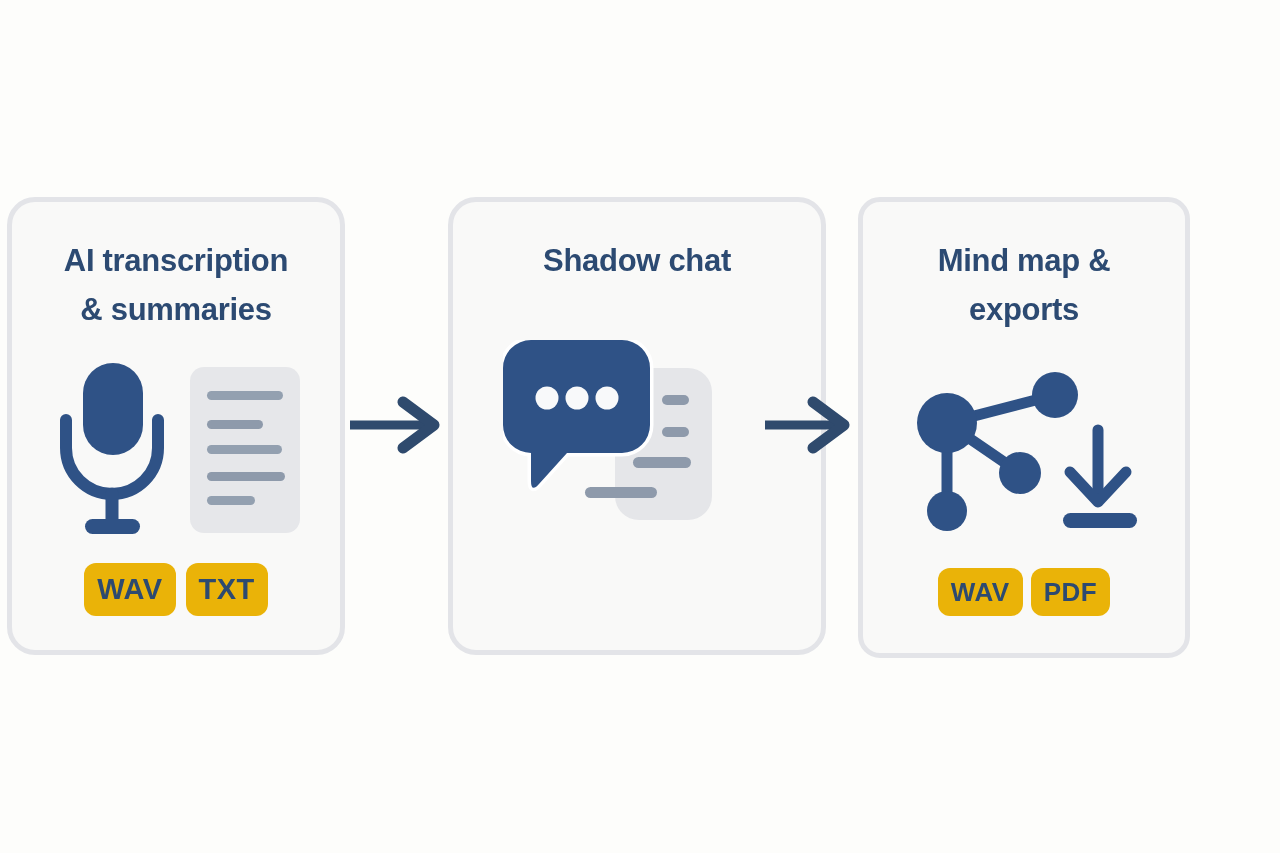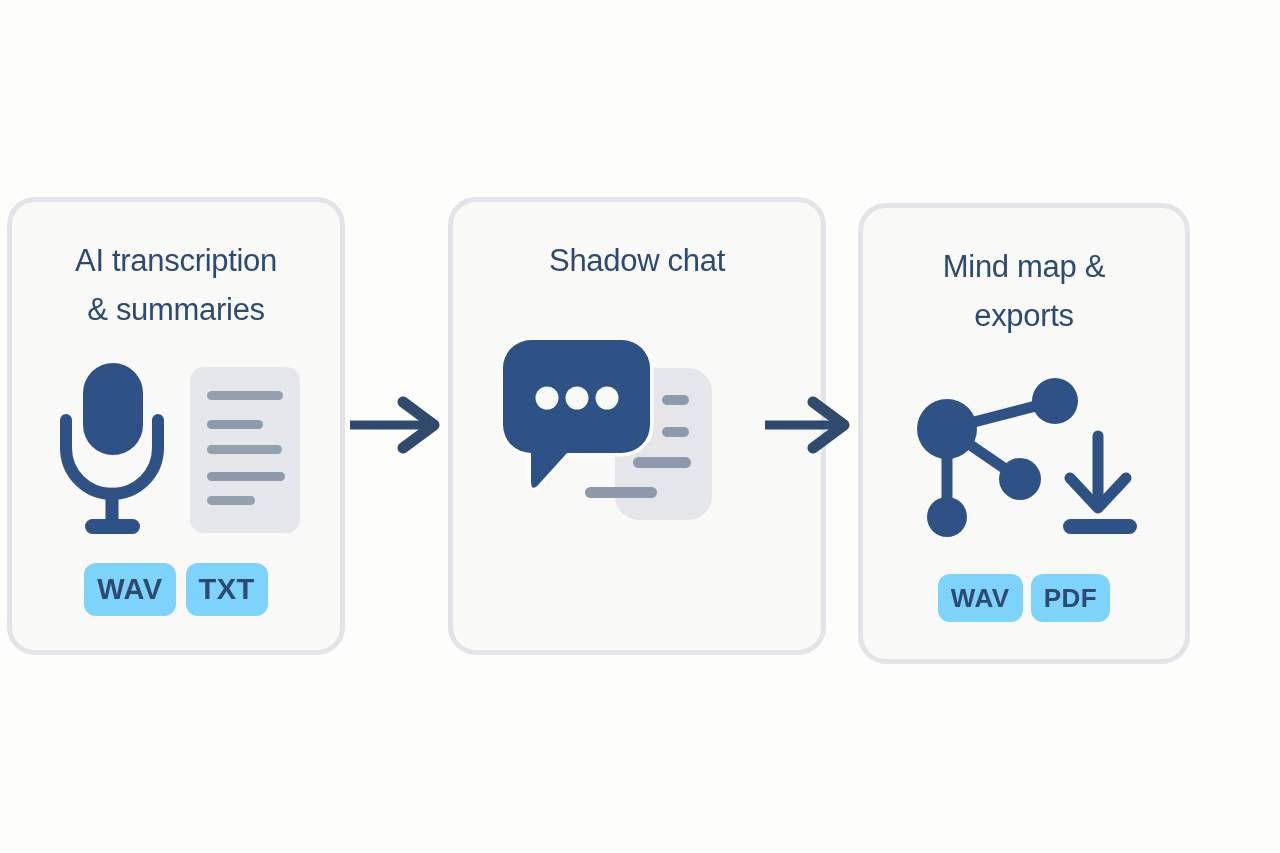--- a/index.html
+++ b/index.html
@@ -16,36 +16,36 @@
     box-sizing:border-box;
     background:#f9f9f8;
     border:5px solid #e3e4e8;
     border-radius:28px;
   }
   .card-title{
     margin:34px 0 0 0;
     text-align:center;
     font-size:31px;
     line-height:49px;
-    font-weight:400;
+    font-weight:700;
     letter-spacing:-0.3px;
     color:#2c4a72;
     white-space:pre-line;
   }
   .illus{position:absolute;display:block;}
 
   .badges{
     position:absolute;left:0;right:0;
     display:flex;justify-content:center;align-items:center;
   }
   .badges-lg{top:361px;gap:10px;}
   .badges-sm{top:366px;gap:8px;}
   .badge{
     display:inline-flex;align-items:center;justify-content:center;
-    background:#7dd3fc;
+    background:#eab308;
     border-radius:12px;
     color:#2d4a70;
     font-weight:700;
     letter-spacing:0.5px;
   }
   .badges-lg .badge{height:53px;padding:0 13px;font-size:29px;}
   .badges-sm .badge{height:48px;padding:0 13px;font-size:26px;}
 
   .arrow{position:absolute;}
 </style>
@@ -108,21 +108,21 @@
         <circle cx="104" cy="58" r="11.5" fill="#f8f9fa"></circle>
       </g>
     </svg>
   </section>
 
   <svg class="arrow" style="left:763px;top:395px;" width="88" height="60" viewBox="0 0 88 60">
     <path d="M2,30 H73" stroke="#2f4a6d" stroke-width="9" fill="none"></path>
     <path d="M50,7 L81,30 L50,53" stroke="#2f4a6d" stroke-width="11" fill="none" stroke-linecap="round" stroke-linejoin="round"></path>
   </svg>
 
-  <section class="card" style="left:858px;top:203px;width:332px;height:461px;">
+  <section class="card" style="left:858px;top:197px;width:332px;height:461px;border-radius:22px;">
     <h2 class="card-title">Mind map &amp;
 exports</h2>
 
     <svg class="illus" style="left:32px;top:161px;" width="250" height="172" viewBox="0 0 250 172">
 
       <g fill="#2f5286" stroke="#2f5286">
         <path d="M52,60 L160,32 M52,60 L125,110 M52,60 L52,148" fill="none" stroke-width="11" stroke-linecap="round"></path>
         <circle cx="52" cy="60" r="30" stroke="none"></circle>
         <circle cx="160" cy="32" r="23" stroke="none"></circle>
         <circle cx="125" cy="110" r="21" stroke="none"></circle>

